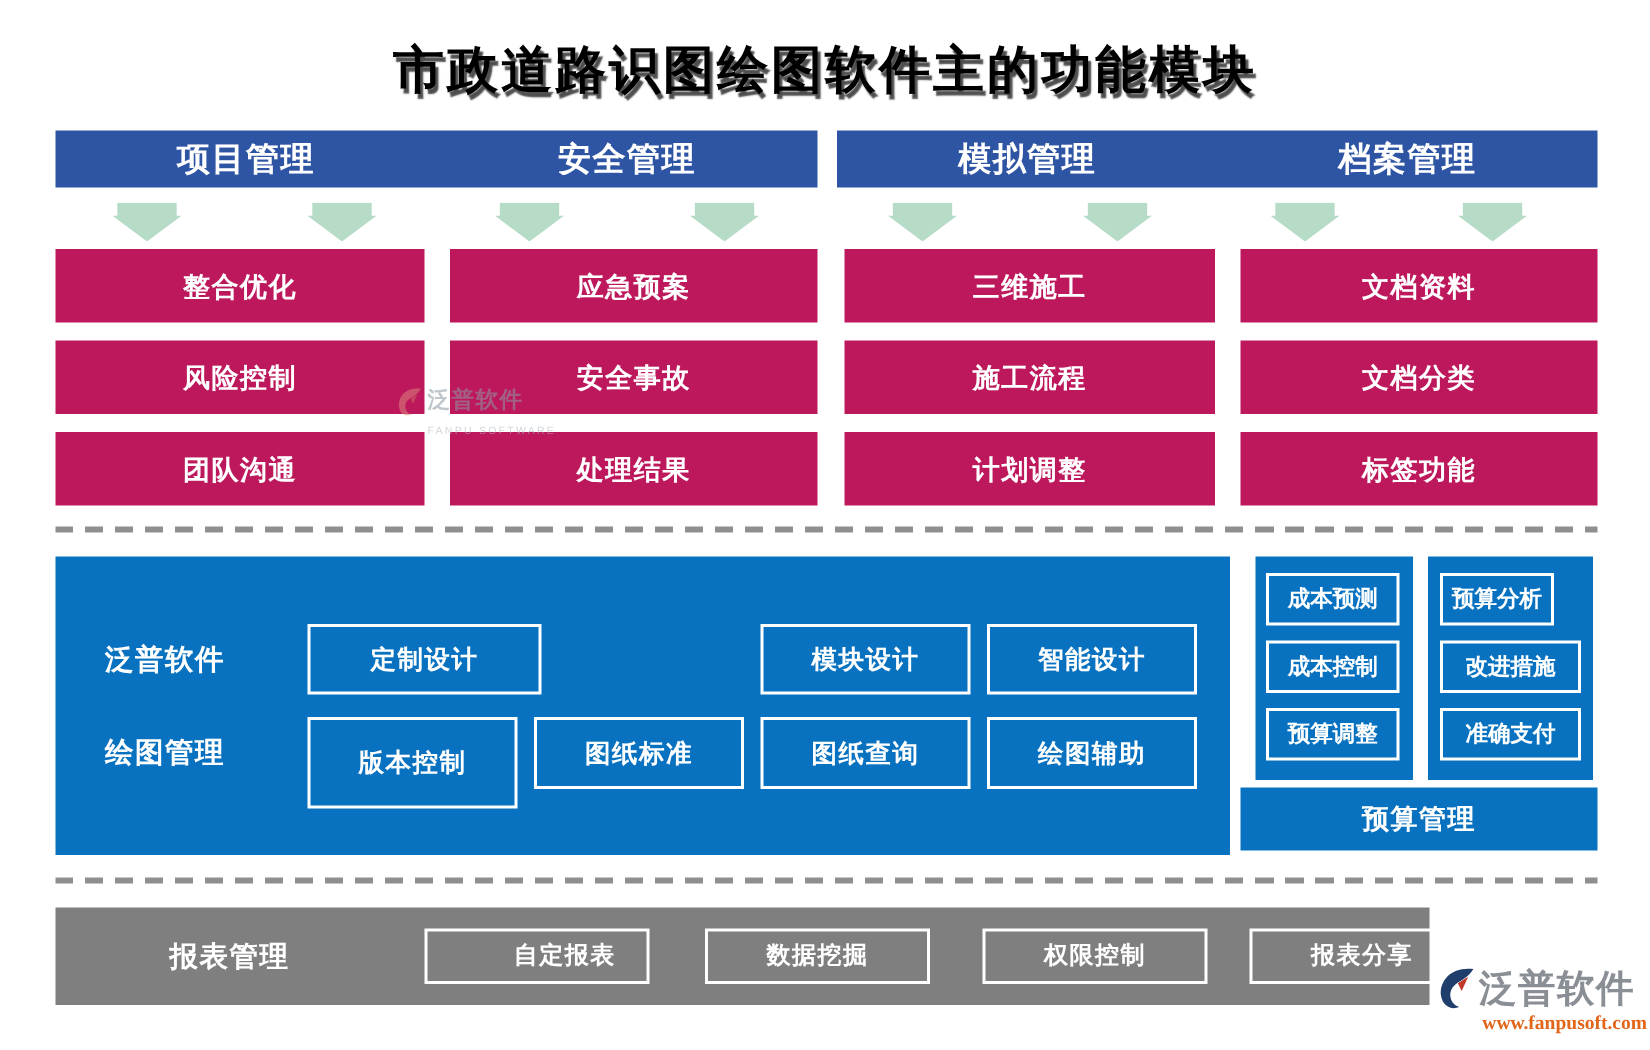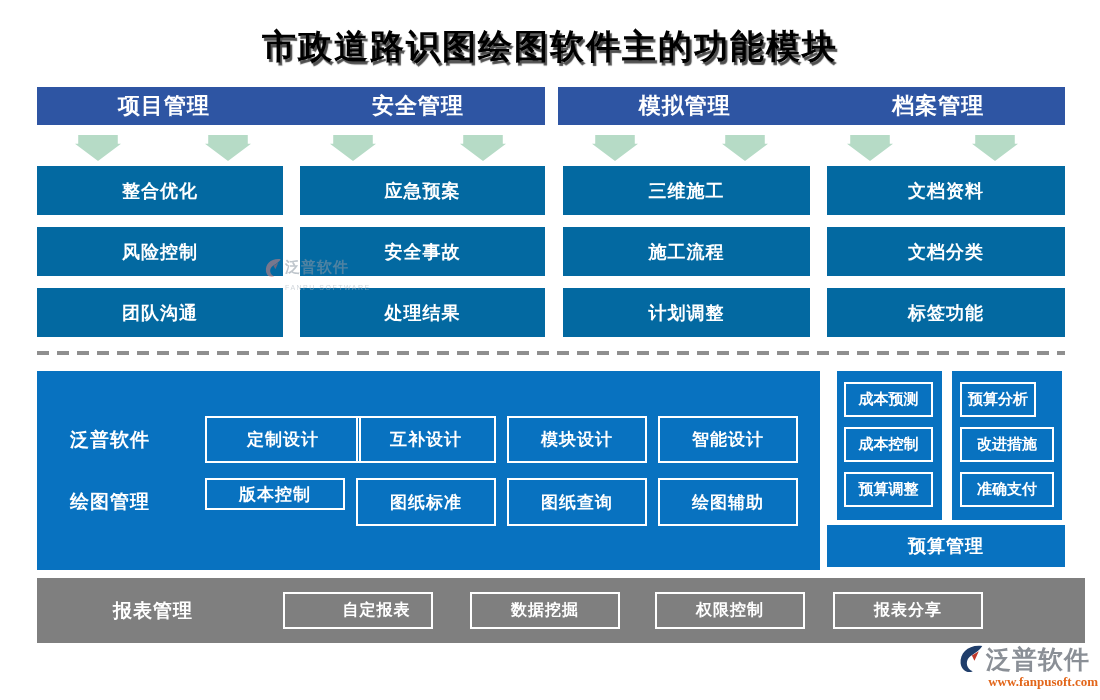--- a/index.html
+++ b/index.html
@@ -6,21 +6,21 @@
   .canvas{position:relative;width:1100px;height:700px;background:#ffffff;overflow:hidden;
           font-family:"Liberation Sans","DejaVu Sans",sans-serif;}
   .title{position:absolute;top:24px;left:0;width:100%;margin:0;text-align:center;
          font-size:34px;font-weight:bold;letter-spacing:2px;color:#000000;
          text-shadow:2px 3px 1px #4e4e4e;}
   .hbar{position:absolute;top:87px;height:38px;background:#2E55A3;display:flex;}
   .hcell{flex:1;display:flex;align-items:center;justify-content:center;
          color:#fff;font-weight:bold;font-size:22px;letter-spacing:1px;}
   .arrow{position:absolute;top:135px;width:46px;height:26px;background:#B6DBC6;
          clip-path:polygon(7% 0,93% 0,93% 34%,100% 34%,50% 100%,0 34%,7% 34%);}
-  .cyanbox{position:absolute;height:49px;background:#0369a1;color:#fff;font-weight:bold;
+  .cyanbox{position:absolute;height:49px;background:#be185d;color:#fff;font-weight:bold;
            font-size:18px;letter-spacing:1px;display:flex;align-items:center;justify-content:center;}
   .dash{position:absolute;height:4px;
         background:repeating-linear-gradient(90deg,#8f8f8f 0 12px,transparent 12px 20px);}
   .panel{position:absolute;background:#0872C0;}
   .plabel{position:absolute;color:#fff;font-weight:bold;font-size:19px;letter-spacing:1px;
           display:flex;align-items:center;}
   .pbtn{position:absolute;border:2px solid #fff;box-sizing:border-box;color:#fff;
         font-weight:bold;font-size:17px;letter-spacing:1px;
         display:flex;align-items:center;justify-content:center;}
   .pbtn-sm{font-size:15px;letter-spacing:0;}
@@ -93,45 +93,44 @@
   </div>
 
   <div class="dash" style="left:37px;top:351px;width:1028px;"></div>
   <div class="dash" style="left:37px;top:585px;width:1028px;"></div>
 
   <div class="panel" style="left:37px;top:371px;width:783px;height:199px;">
     <div class="plabel" style="left:33px;top:45px;height:47px;">泛普软件</div>
     <div class="plabel" style="left:33px;top:107px;height:48px;">绘图管理</div>
 
     <div class="pbtn" style="left:168px;top:45px;width:156px;height:47px;">定制设计</div>
-    <div class="pbtn" style="left:319px;top:45px;width:140px;height:47px;">互补设计</div>
     <div class="pbtn" style="left:470px;top:45px;width:140px;height:47px;">模块设计</div>
     <div class="pbtn" style="left:621px;top:45px;width:140px;height:47px;">智能设计</div>
 
-    <div class="pbtn" style="left:168px;top:107px;width:140px;height:32px;">版本控制</div>
+    <div class="pbtn" style="left:168px;top:107px;width:140px;height:61px;">版本控制</div>
     <div class="pbtn" style="left:319px;top:107px;width:140px;height:48px;">图纸标准</div>
     <div class="pbtn" style="left:470px;top:107px;width:140px;height:48px;">图纸查询</div>
     <div class="pbtn" style="left:621px;top:107px;width:140px;height:48px;">绘图辅助</div>
   </div>
 
   <div class="panel" style="left:837px;top:371px;width:105px;height:149px;">
     <div class="pbtn pbtn-sm" style="left:7px;top:11px;width:89px;height:35px;">成本预测</div>
     <div class="pbtn pbtn-sm" style="left:7px;top:56px;width:89px;height:35px;">成本控制</div>
     <div class="pbtn pbtn-sm" style="left:7px;top:101px;width:89px;height:35px;">预算调整</div>
   </div>
 
   <div class="panel" style="left:952px;top:371px;width:110px;height:149px;">
     <div class="pbtn pbtn-sm" style="left:8px;top:11px;width:76px;height:35px;">预算分析</div>
     <div class="pbtn pbtn-sm" style="left:8px;top:56px;width:94px;height:35px;">改进措施</div>
     <div class="pbtn pbtn-sm" style="left:8px;top:101px;width:94px;height:35px;">准确支付</div>
   </div>
 
   <div class="bluebar" style="left:827px;top:525px;width:238px;height:42px;">预算管理</div>
 
-  <div class="graybar" style="left:37px;top:578px;width:1048px;height:65px;text-align:right;">
+  <div class="graybar" style="left:37px;top:605px;width:916px;height:65px;text-align:right;">
     <div class="glabel" style="left:76px;top:0;height:65px;">报表管理</div>
     <div class="pbtn gbtn" style="left:246px;top:14px;width:150px;height:37px;padding-left:37px;">自定报表</div>
     <div class="pbtn gbtn" style="left:433px;top:14px;width:150px;height:37px;">数据挖掘</div>
     <div class="pbtn gbtn" style="left:618px;top:14px;width:150px;height:37px;">权限控制</div>
     <div class="pbtn gbtn" style="left:796px;top:14px;width:150px;height:37px;">报表分享</div>
   </div>
 
   <div class="logo">
     <div class="logo-row">
       <svg width="26" height="30" viewBox="0 0 30 34">

